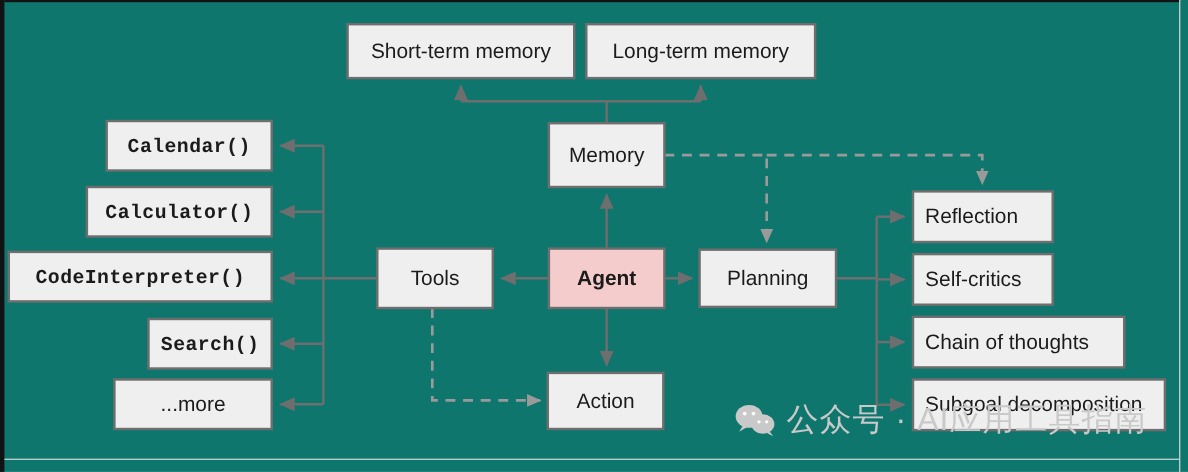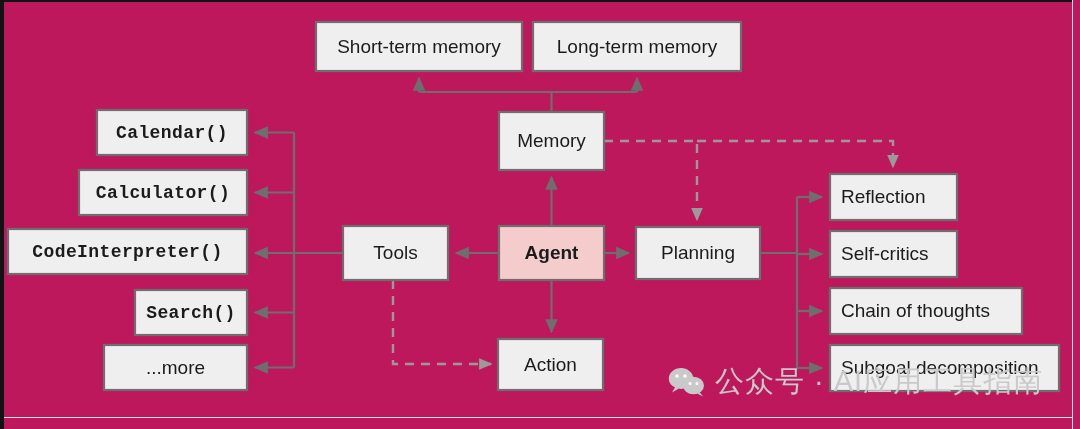--- a/index.html
+++ b/index.html
@@ -5,21 +5,21 @@
   * { box-sizing: border-box; }
   html, body {
     margin: 0; padding: 0;
     background: #ffffff;
     font-family: "Liberation Sans", sans-serif;
   }
   #canvas {
     position: relative;
     width: 1080px;
     height: 429px;
-    background: #be185d;
+    background: #0f766e;
     overflow: hidden;
   }
   
   .edge-left  { position:absolute; left:0;    top:0; width:4px;  height:429px; background:#111214; }
   .edge-top   { position:absolute; left:4px;  top:0; width:1068px; height:2px; background:#111214; }
   .edge-right { position:absolute; left:1072px; top:0; width:1px; height:429px; background:#e3e3e3; }
   .edge-bottom{ position:absolute; left:4px;  top:417px; width:1068px; height:1px; background:#e3e3e3; }
 
   svg#diagram { position: absolute; left: 0; top: 0; }
 

